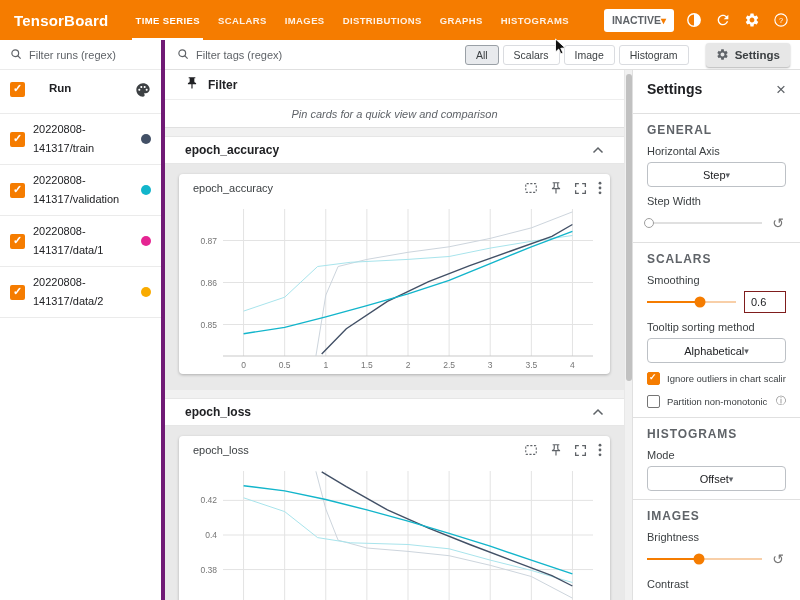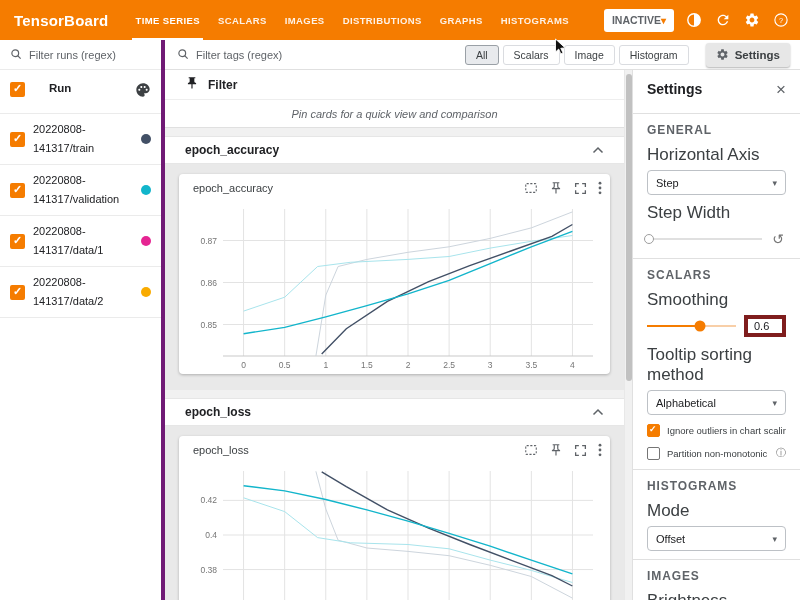--- a/index.html
+++ b/index.html
@@ -83,35 +83,35 @@
   .vscroll{width:8px;background:#f1f1f1;border-left:1px solid #e8e8e8;position:relative;flex:none}
   .vscroll .thumb{position:absolute;left:1px;width:6px;border-radius:3px;background:#c1c1c1;top:4px;height:58%;cursor:pointer}
 
   
   .settings-panel{width:168px;flex:none;background:#fff;border-left:1px solid #e0e0e0;padding:3px 14px 0;overflow:hidden;color:#3c4043}
   .sp-title-row{height:32px;display:flex;align-items:center;justify-content:space-between}
   .sp-title{font-size:14px;font-weight:bold;color:#202124}
   .close-x{font-size:17px;color:#5f6368;cursor:pointer;line-height:1}
   .sp-divider{height:1px;background:#e0e0e0;margin:8px -14px}
   .sp-heading{font-size:12px;font-weight:bold;letter-spacing:.9px;color:#5f6368;margin:9px 0 7px}
-  .sp-label{font-size:17px;color:#3c4043;margin:8px 0 5px}
-  .select{height:25px;border:1px solid #bdc1c6;border-radius:4px;display:flex;align-items:center;justify-content:space-between;
+  .sp-label{font-size:11px;color:#3c4043;margin:8px 0 5px}
+  .select{height:25px;border:1px solid #bdc1c6;border-radius:4px;display:flex;align-items:center;justify-content:center;
     padding:0 8px;font-size:11px;color:#202124;cursor:pointer;background:#fff;margin-bottom:4px}
   .select .caret{font-size:9px;color:#5f6368}
   .slider-row{display:flex;align-items:center;gap:8px;height:22px;margin:2px 0 3px}
   .slider{flex:1;position:relative;height:12px;cursor:pointer}
   .slider::before{content:"";position:absolute;left:0;right:0;top:5px;height:2px;background:#e0e0e0}
   .slider.orange::before{background:#f8cfa8}
   .slider .fill{position:absolute;left:0;top:5px;height:2px;background:#f57c00;width:var(--pct,0%)}
   .slider .thumb{position:absolute;top:6px;left:var(--pct,0%);width:11px;height:11px;border-radius:50%;
     background:#f57c00;transform:translate(-50%,-50%)}
   .slider.gray .fill{background:transparent}
   .slider.gray .thumb{background:#fff;border:1.5px solid #9e9e9e;width:10px;height:10px}
   .reset-btn{width:16px;height:16px;color:#757575;font-size:14px;display:flex;align-items:center;justify-content:center;cursor:pointer;flex:none}
-  .num-input{width:42px;height:22px;border:4px solid #7f1d1d;border-radius:0;font-size:11px;padding:0 6px;
+  .num-input{width:42px;height:22px;border:1px solid #7f1d1d;border-radius:0;font-size:11px;padding:0 6px;
     color:#202124;font-family:inherit;outline:none;flex:none}
   .cb-row{display:flex;align-items:center;gap:7px;margin:9px 0}
   .cb-label{font-size:9.5px;white-space:nowrap;overflow:hidden}
   .info-icon{font-size:10px;color:#757575;cursor:pointer}
 
   .cursor{position:absolute;left:554px;top:38px;z-index:50;pointer-events:none}
 </style>
 </head>
 <body>
 

